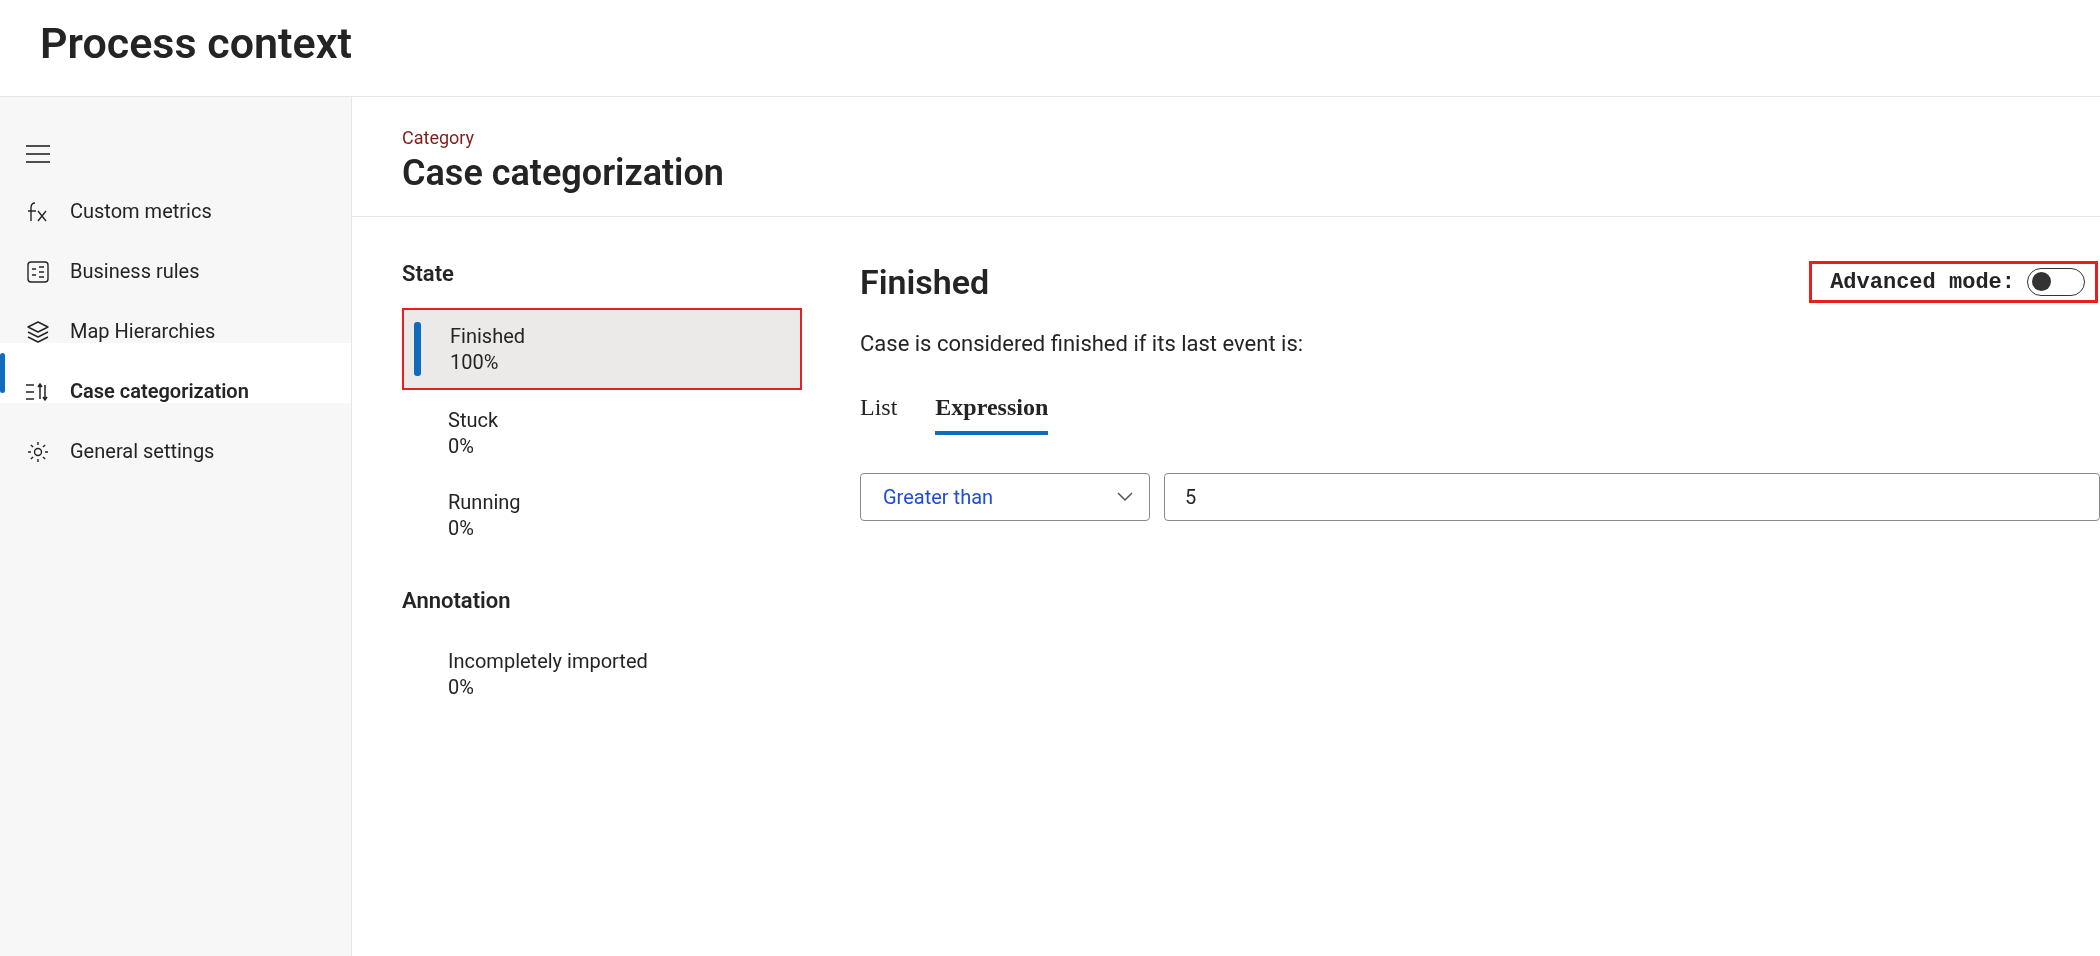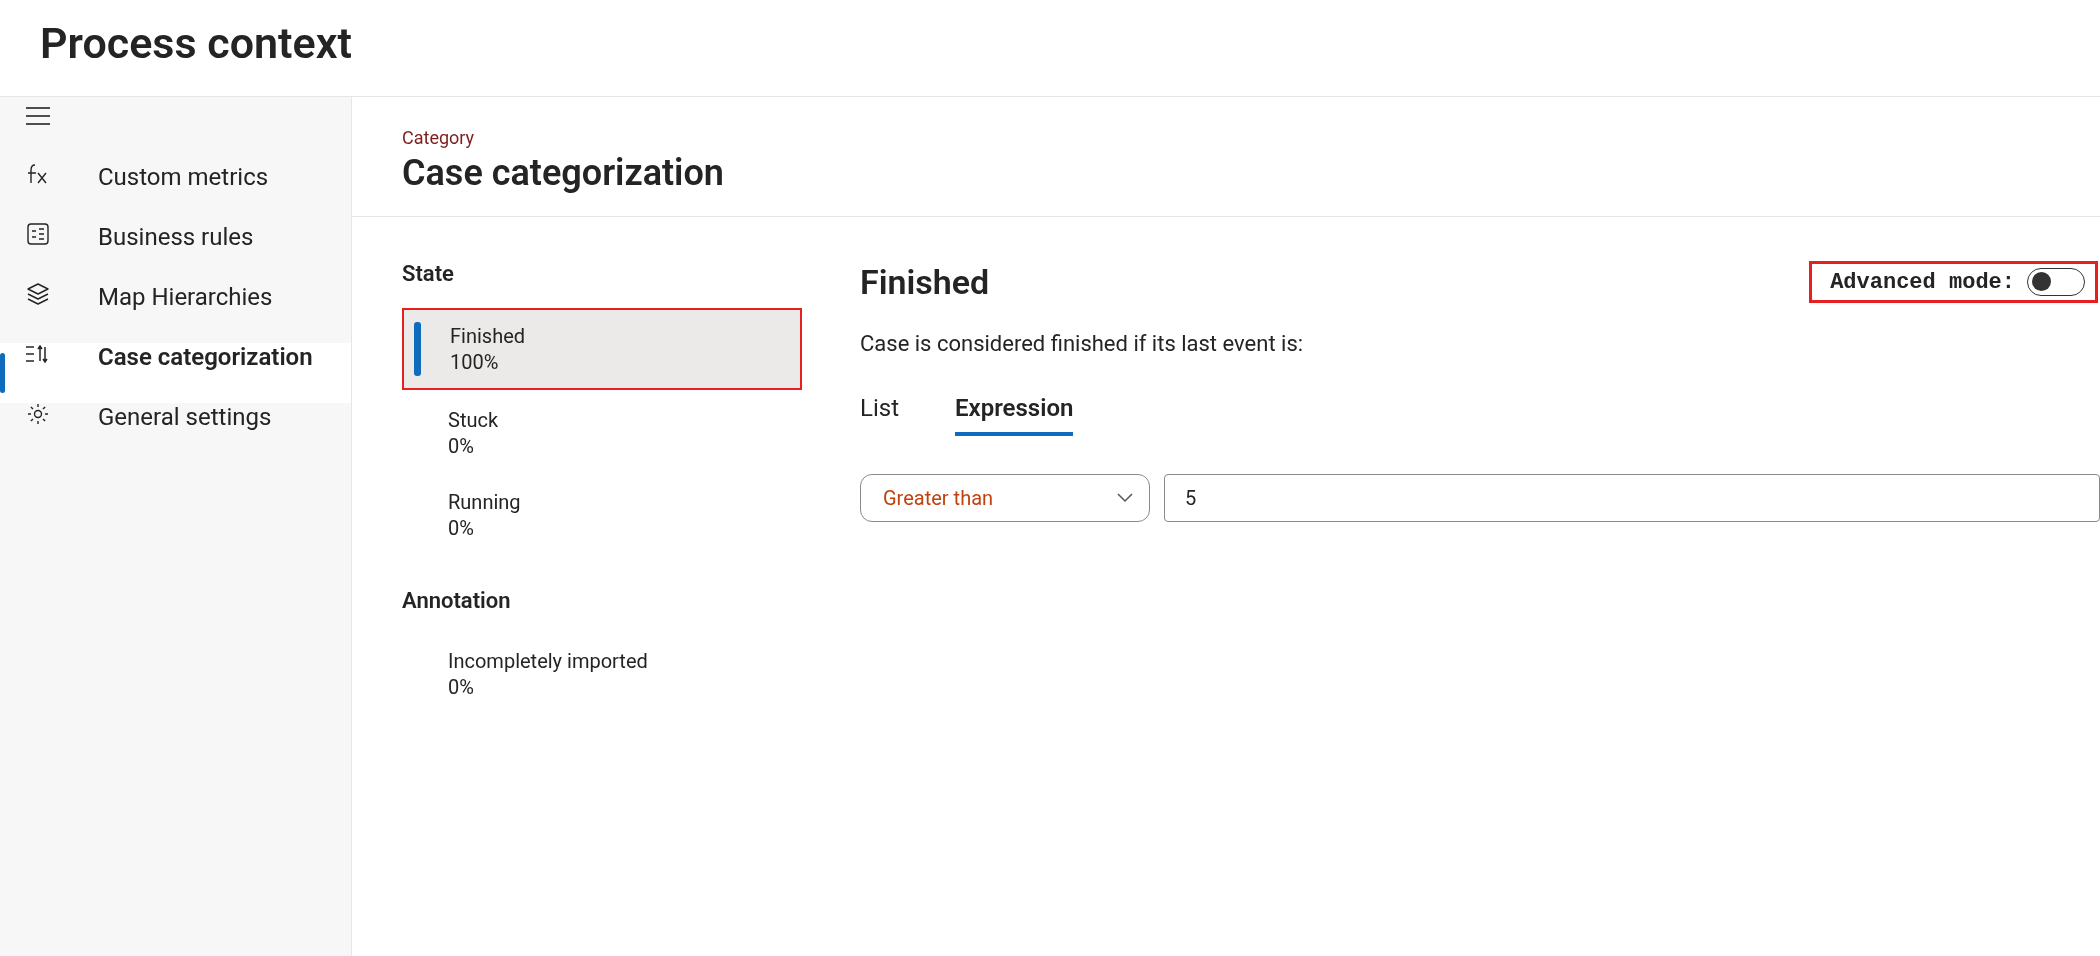--- a/index.html
+++ b/index.html
@@ -25,28 +25,27 @@
   height: calc(100% - 78px);
 }
 .sidebar {
   width: 352px;
   background: #f7f7f7;
   border-right: 1px solid #e6e6e6;
   padding-top: 10px;
 }
 .sidebar-item {
   display: flex;
-  align-items: flex-start;
+  align-items: flex-end;
   height: 60px;
   padding-left: 24px;
   cursor: pointer;
   position: relative;
-  font-size: 24px;
-  color: #242424;
-  gap: 28px;
+  font-size: 20px;
+  color: #242424;
 }
 .sidebar-item .icon {
   width: 28px;
   display: inline-flex;
   align-items: center;
   justify-content: center;
   margin-right: 18px;
   color: #242424;
 }
 .sidebar-item.selected {
@@ -170,49 +169,50 @@
   left: 4px;
   top: 3px;
 }
 .detail-desc {
   font-size: 22px;
   color: #242424;
   margin-bottom: 38px;
 }
 .tabs {
   display: flex;
-  gap: 56px;
+  gap: 38px;
   margin-bottom: 38px;
+  font-family: Liberation Serif, serif;
 }
 .tab {
   font-size: 24px;
   padding-bottom: 10px;
   cursor: pointer;
   color: #242424;
 }
 .tab.active {
   font-weight: 600;
   border-bottom: 4px solid #0f6cbd;
 }
 .controls-row {
   display: flex;
   gap: 14px;
 }
 .select {
   width: 290px;
   height: 48px;
   border: 1px solid #8a8a8a;
-  border-radius: 12px;
+  border-radius: 4px;
   display: flex;
   align-items: center;
   justify-content: space-between;
   padding: 0 16px 0 22px;
   font-size: 20px;
   cursor: pointer;
-  color: #c2410c;
+  color: #1d4ed8;
 }
 .select .chev { color: #666; }
 .textinput {
   flex: 1;
   height: 48px;
   border: 1px solid #8a8a8a;
   border-radius: 4px;
   padding: 0 20px;
   font-size: 20px;
   color: #242424;

